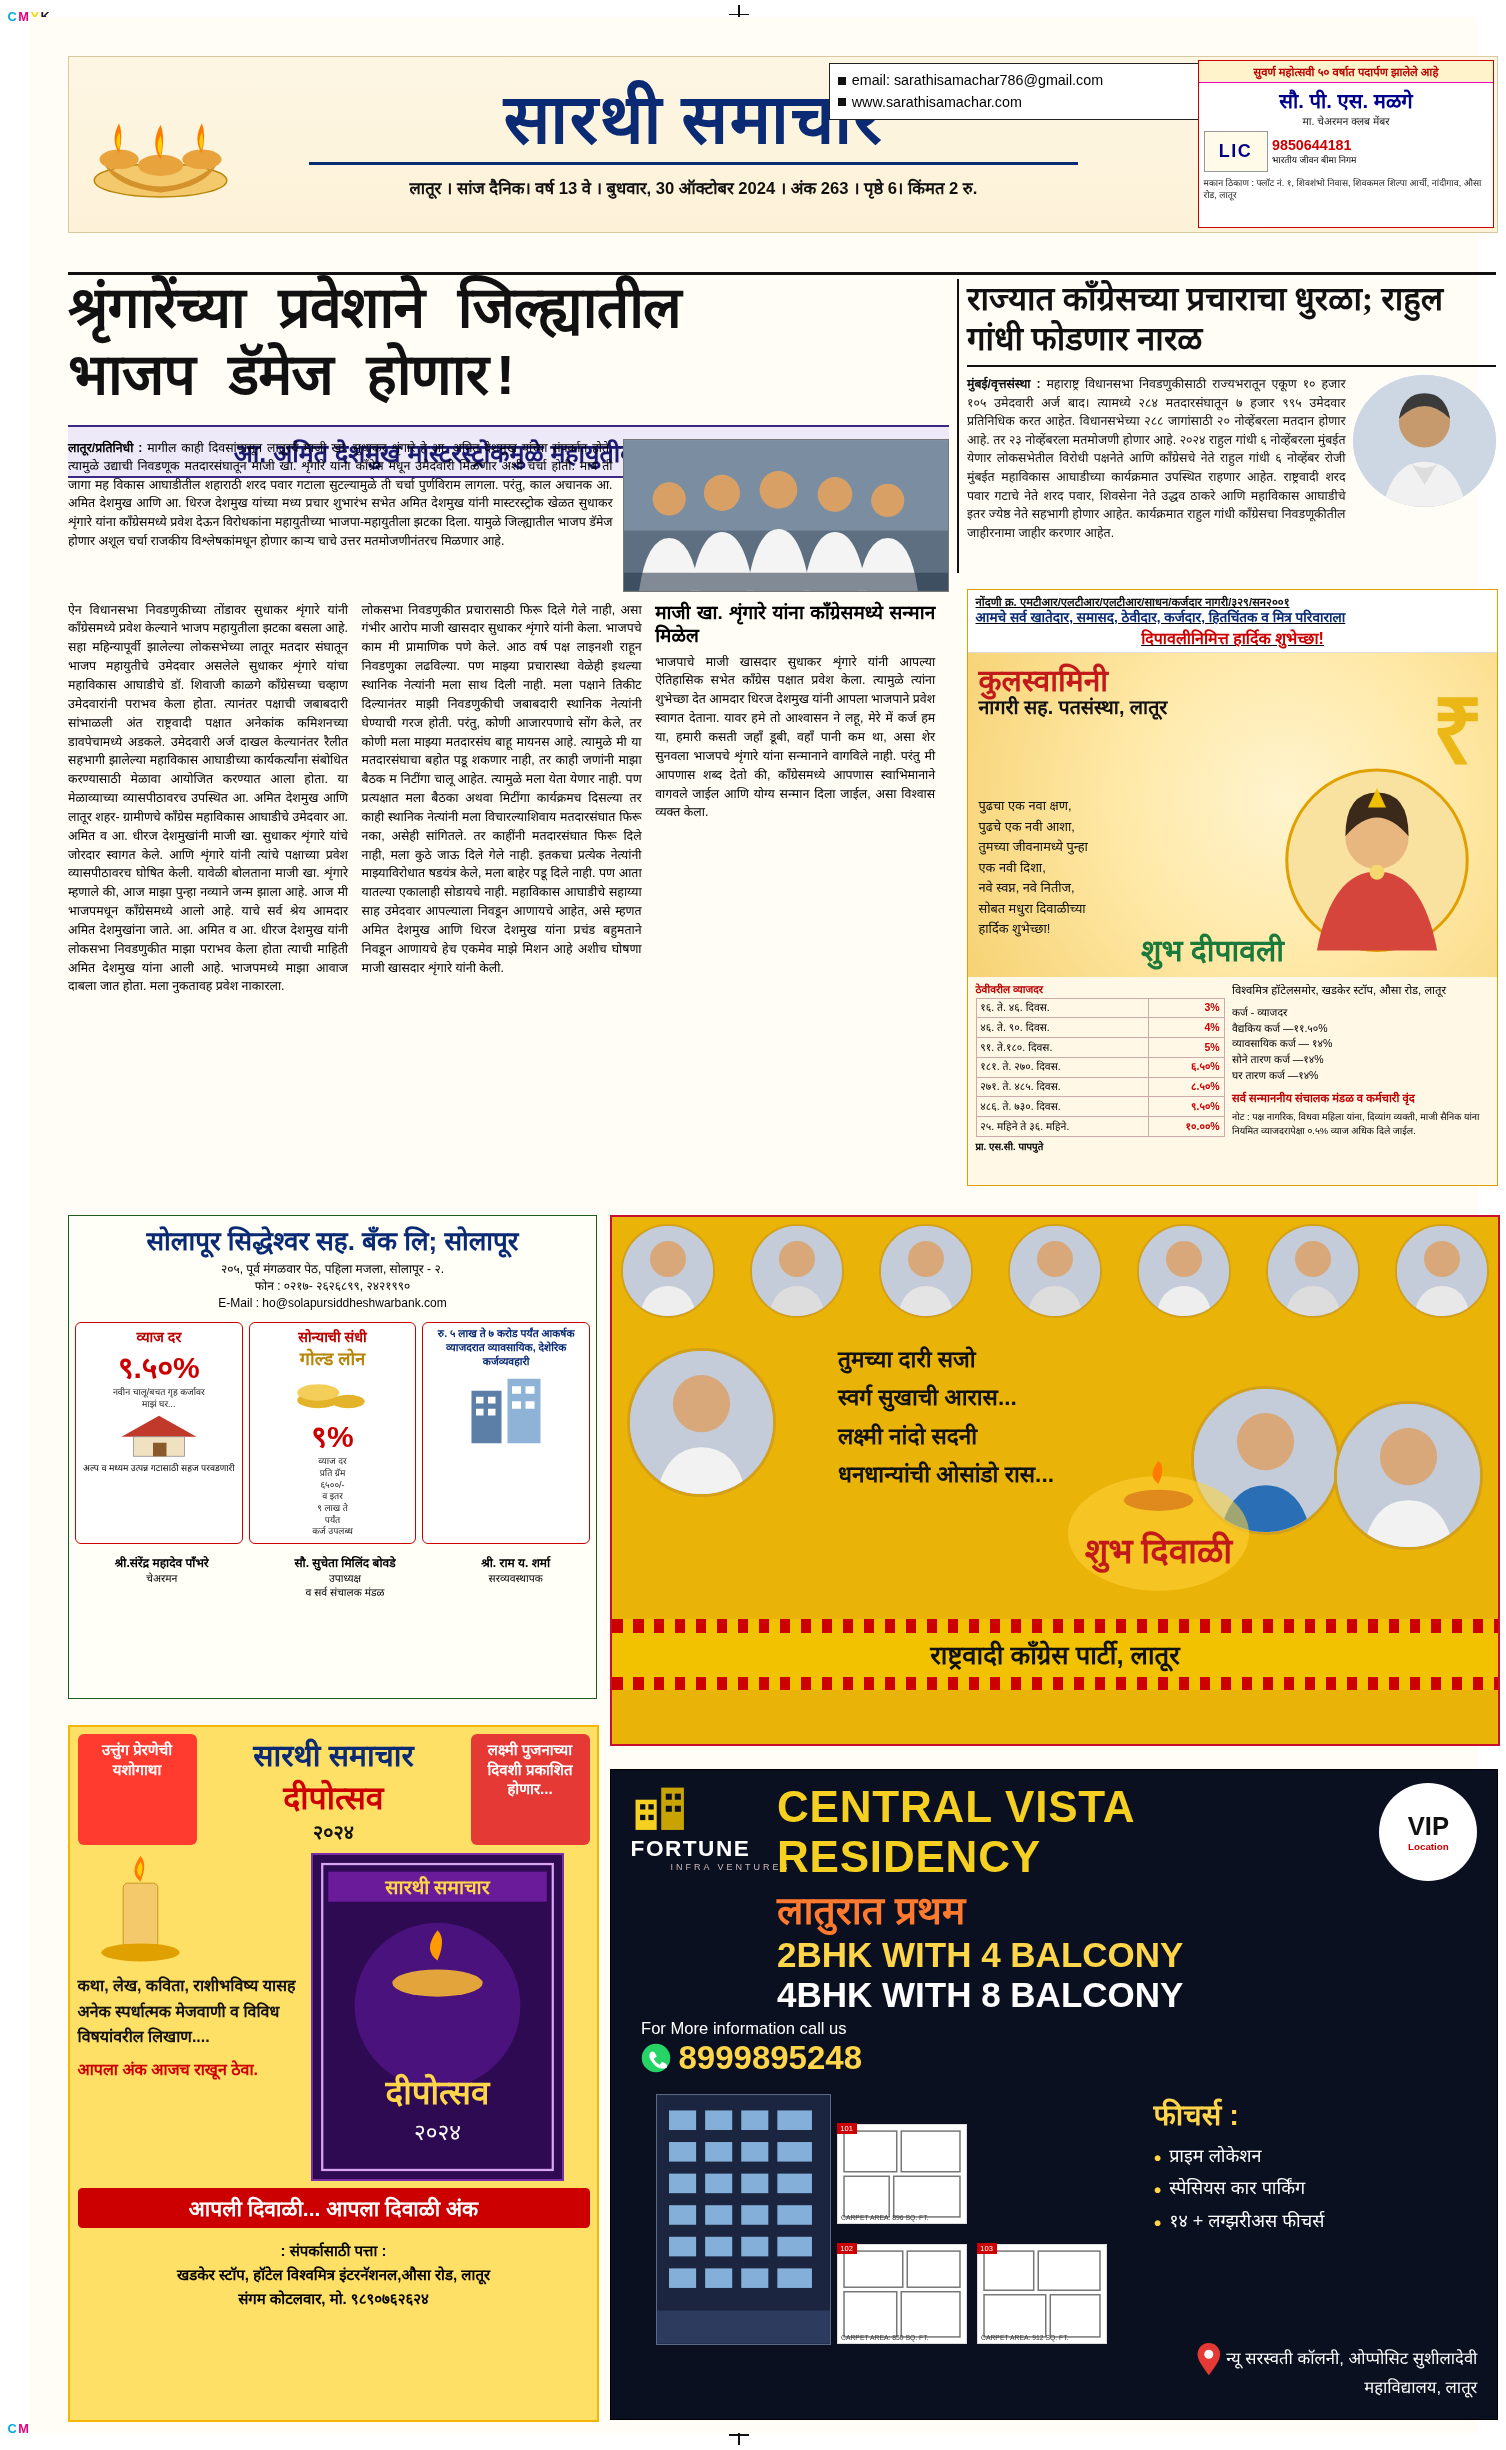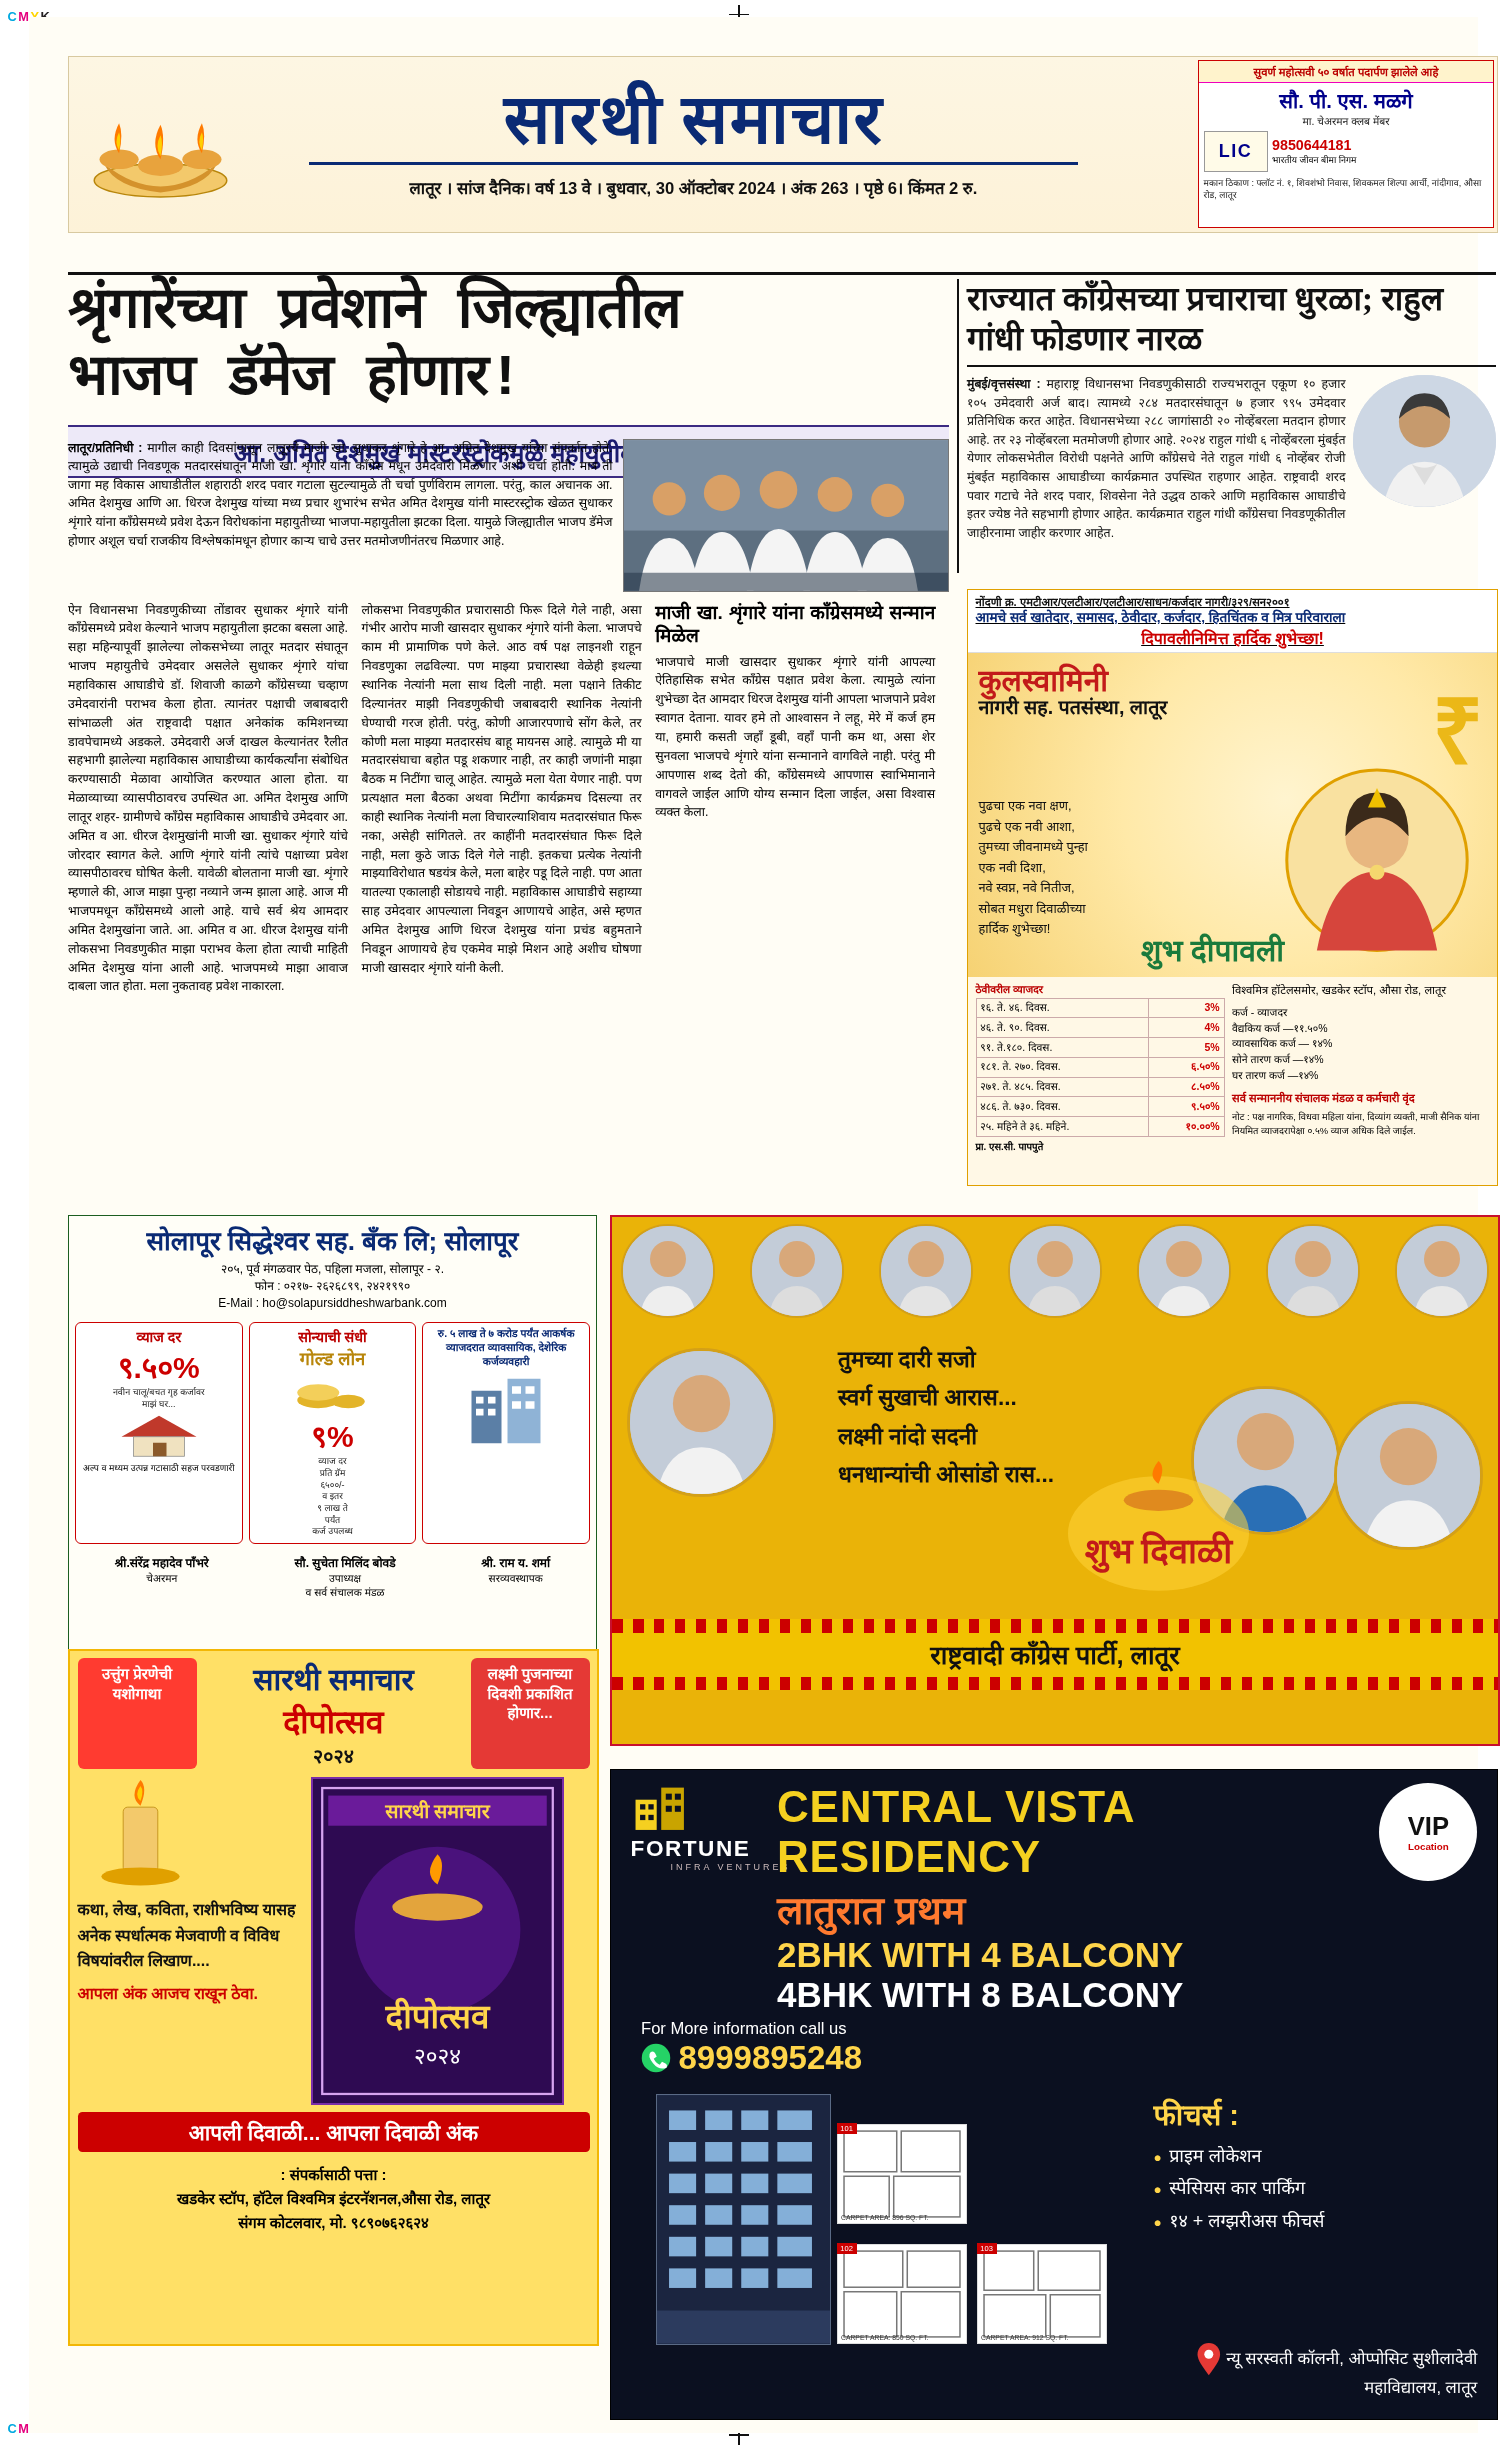--- a/index.html
+++ b/index.html
@@ -92,21 +92,21 @@
   .adNCP{position:absolute;left:581px;top:1198px;width:886px;height:527px;border:2.3px solid #c8102e;background:#eab308;overflow:hidden;}
   .ncp-row{display:flex;justify-content:space-between;padding:7.5px 9px 0;}
   .av{width:90px;height:90px;border-radius:50%;background:#b9c4d0;border:2.3px solid #d4a017;overflow:hidden;}
   .ncp-center{position:relative;height:301px;}
   .ncp-text{position:absolute;left:226px;top:22.6px;font-size:22.6px;line-height:1.7;color:#111;font-weight:bold;}
   .diya{position:absolute;left:422px;top:143px;width:249px;height:136px;}
   .ncp-foot{background:#f2c200;text-align:center;font-size:25.6px;font-weight:bold;color:#111;padding:4.5px;}
   .ncp-big{position:absolute;width:143px;height:143px;border-radius:50%;background:#b9c4d0;border:3px solid #d4a017;overflow:hidden;}
 
   
-  .adDip{position:absolute;left:39px;top:1632px;width:527px;height:693px;border:2.3px solid #f2b705;background:#ffe066;overflow:hidden;}
+  .adDip{position:absolute;left:39px;top:1708px;width:527px;height:693px;border:2.3px solid #f2b705;background:#ffe066;overflow:hidden;}
   .dip-top{display:flex;gap:6px;padding:7.5px;}
   .dip-badge{width:113px;background:#ff3b30;color:#fff;border-radius:6px;text-align:center;font-size:15px;font-weight:bold;padding:6px 3px;line-height:1.3;}
   .dip-title{flex:1;text-align:center;}
   .dip-title .a{font-size:30px;font-weight:bold;color:#0a2a74;}
   .dip-title .b{font-size:32px;font-weight:bold;color:#c00;}
   .dip-title .c{font-size:19.6px;font-weight:bold;color:#111;}
   .dip-mid{display:flex;gap:7.5px;padding:0 7.5px;}
   .dip-left{width:226px;font-size:16px;line-height:1.6;color:#111;font-weight:bold;}
   .dip-cover{width:249px;height:324px;background:#2b0b4a;border:2.3px solid #7a2ea8;position:relative;overflow:hidden;}
   .dip-cta{margin:7.5px;background:#c00;color:#fff;text-align:center;font-size:21px;font-weight:bold;padding:6px;border-radius:4.5px;}
@@ -175,20 +175,30 @@
           </g>
         </svg>
       </div>
 
       <div class="paper-title">
         <div class="tt">सारथी समाचार</div>
         <div class="title-rule"></div>
         <div class="sub-line">लातूर । सांज दैनिक। वर्ष 13 वे । बुधवार, 30 ऑक्टोबर 2024 । अंक 263 । पृष्ठे 6। किंमत 2 रु.</div>
       </div>
 
+      <div class="contact">
+        <div>
+          <span class="sqr"></span>
+          <span>email: sarathisamachar786@gmail.com</span>
+        </div>
+        <div>
+          <span class="sqr"></span>
+          <span>www.sarathisamachar.com</span>
+        </div>
+      </div>
 
       <div class="licbox">
         <div class="lic-top">सुवर्ण महोत्सवी ५० वर्षात पदार्पण झालेले आहे</div>
         <div class="lic-name">सौ. पी. एस. मळगे</div>
         <div class="lic-sub">मा. चेअरमन क्लब मेंबर</div>
         <div class="lic-mid">
           <div class="lic-logo">
               <b>LIC</b>
             </div>
           <div>

